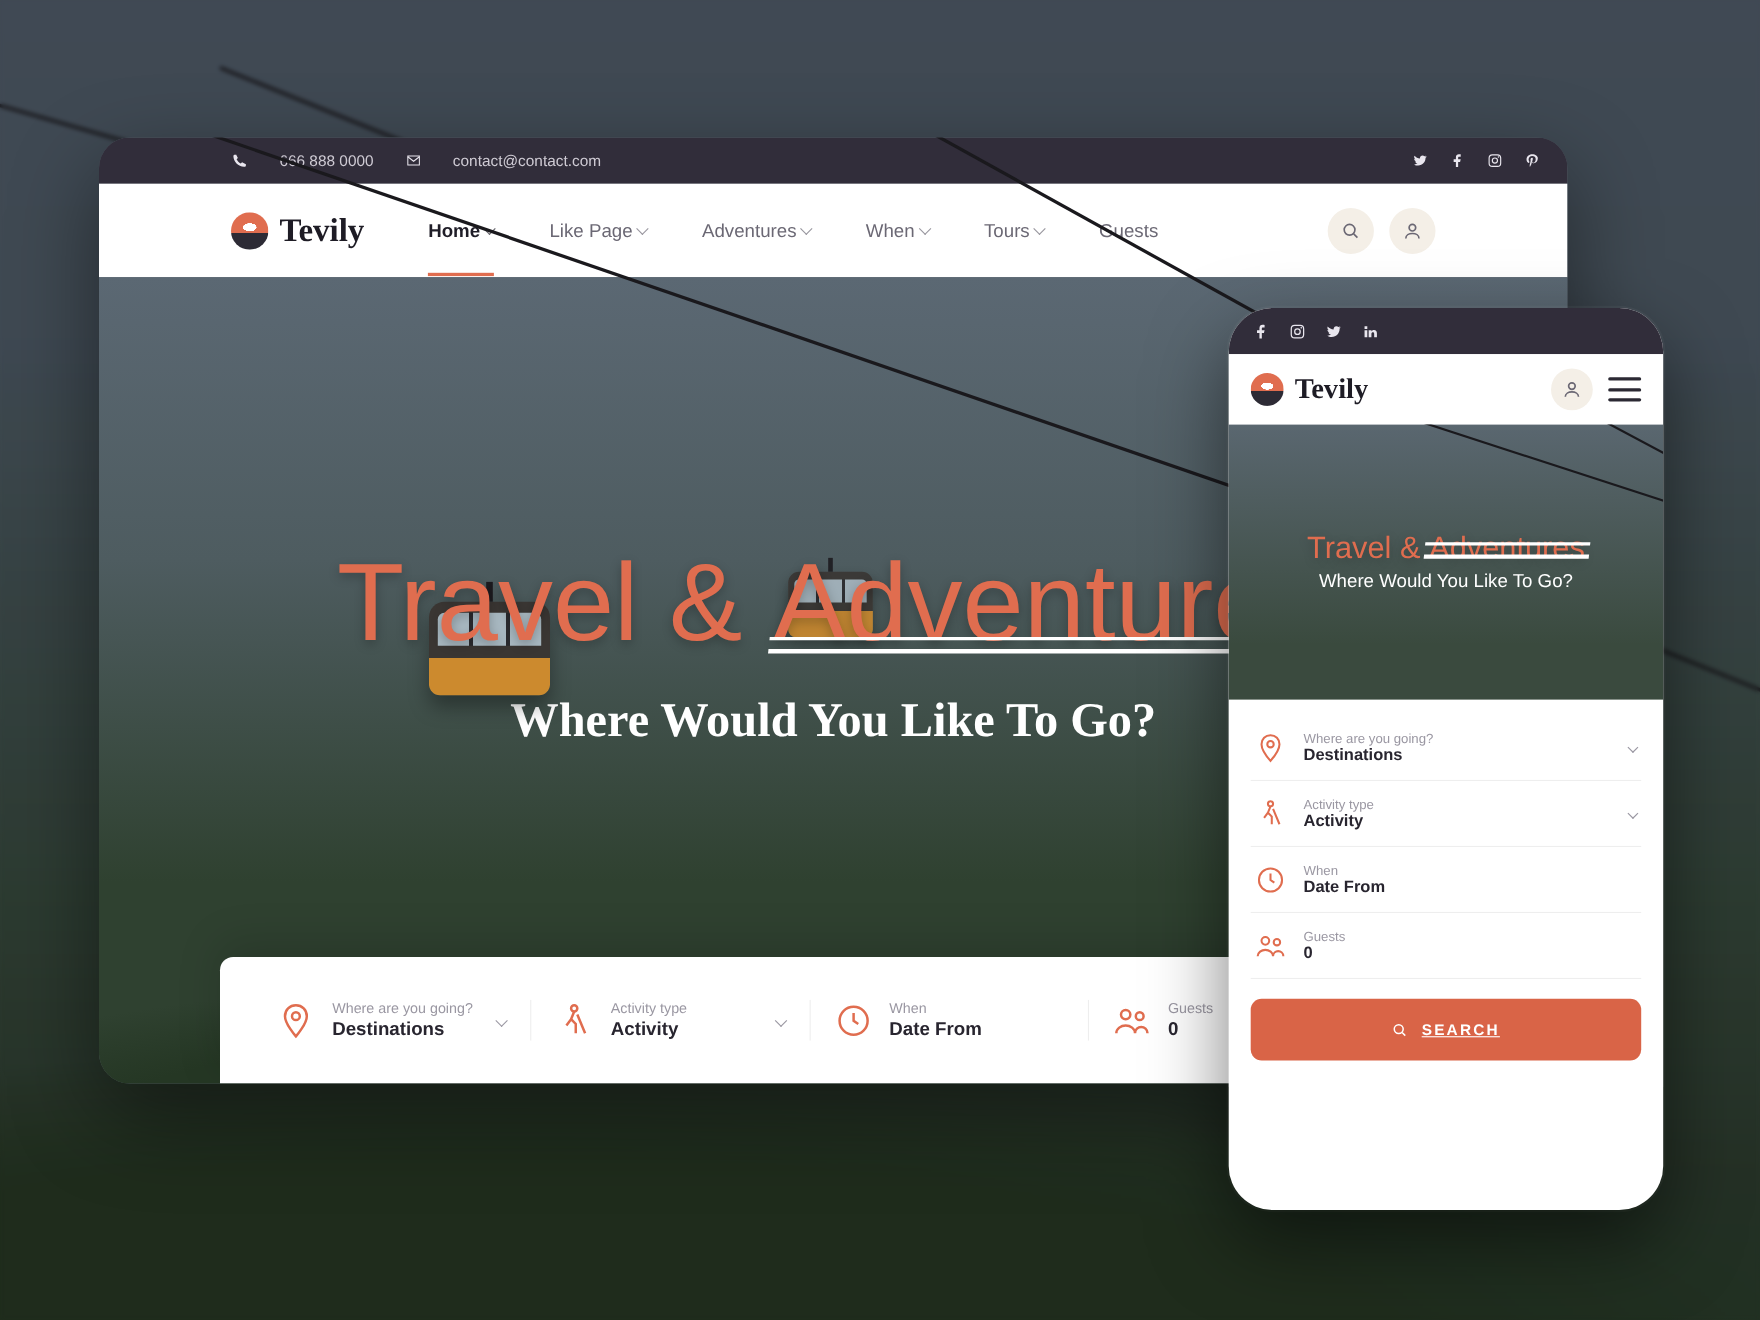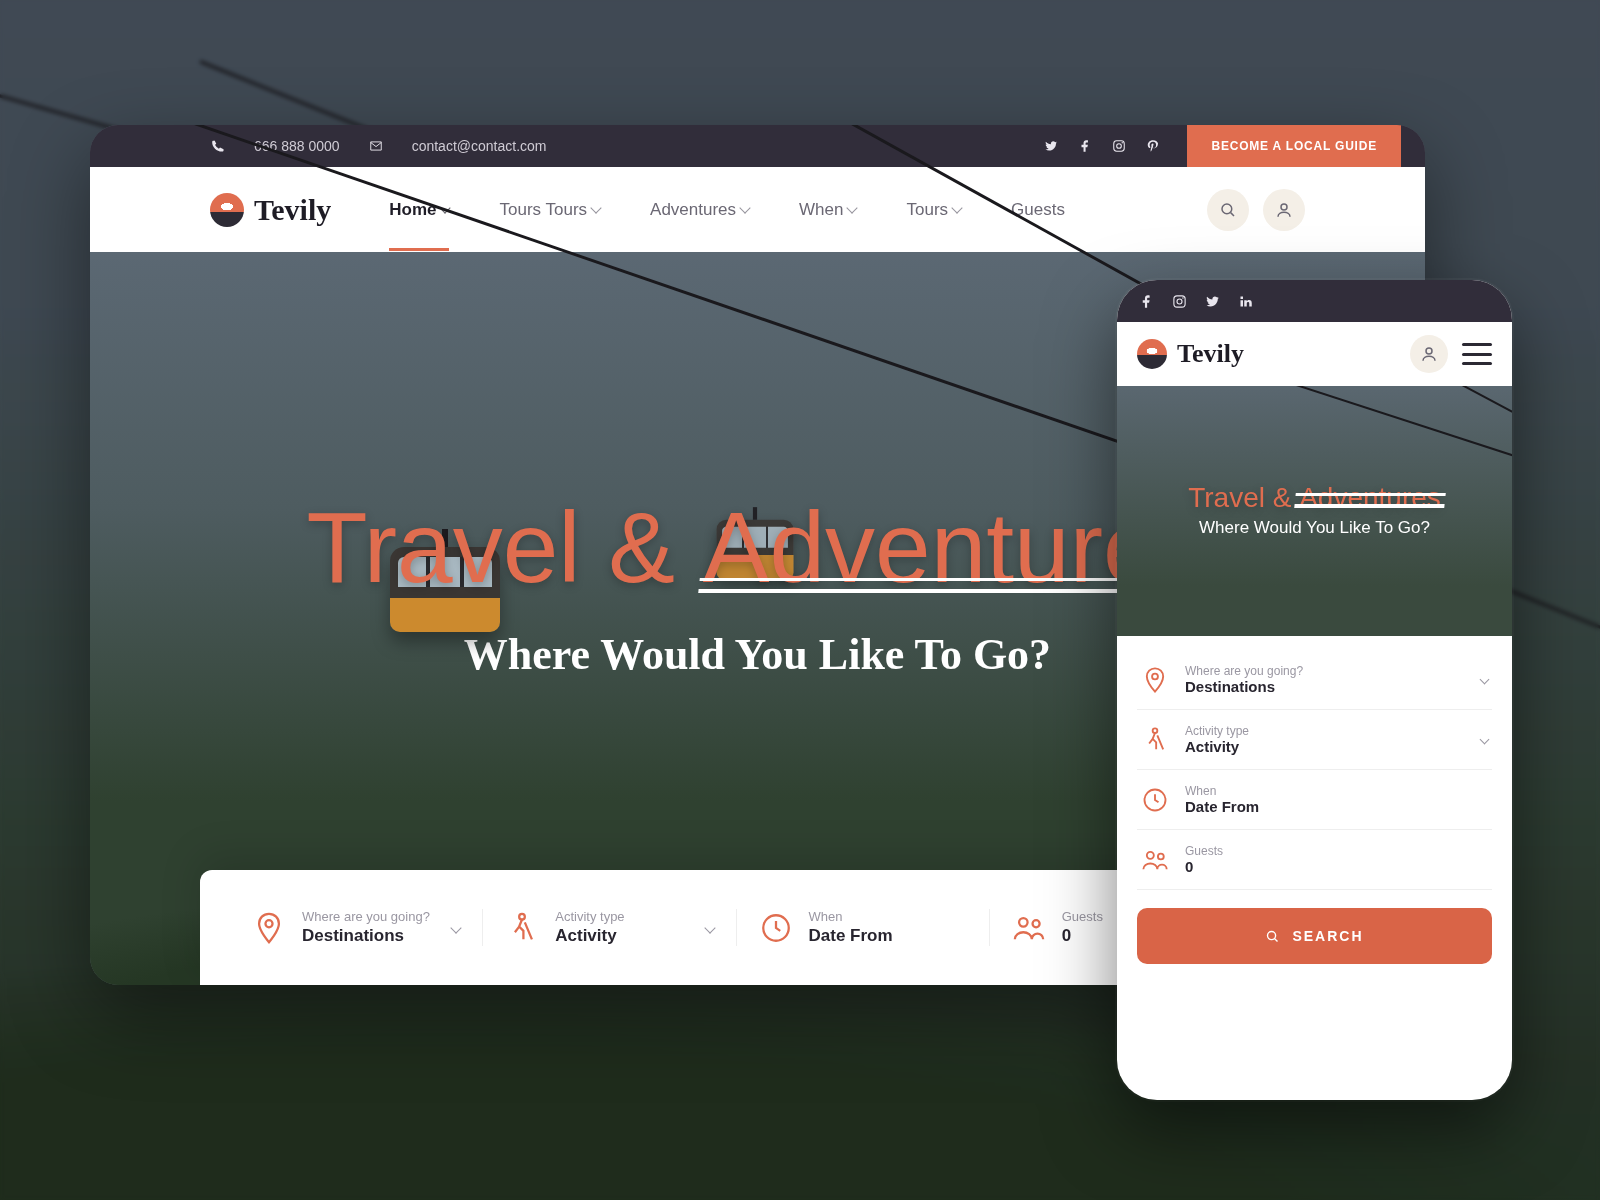--- a/index.html
+++ b/index.html
@@ -144,21 +144,21 @@
   .m-hero .subhead{font-size:17px;margin-top:6px;font-family:inherit;font-weight:500;}
   .m-hero .mcable{position:absolute;left:-40px;top:8px;width:500px;height:2px;background:#1a191d;transform:rotate(18deg);}
   .m-hero .mcable2{position:absolute;left:80px;top:-10px;width:500px;height:2px;background:#1a191d;transform:rotate(28deg);}
 
   .m-form{padding:14px 20px 24px;background:#fff;}
   .m-field{display:flex;align-items:center;gap:16px;padding:14px 4px;border-bottom:1px solid #eee;}
   .m-field:last-of-type{border-bottom:none;}
   .m-search{
     margin-top:18px;height:56px;border-radius:10px;background:var(--orange2);
     color:#fff;display:flex;align-items:center;justify-content:center;gap:12px;
-    font-size:14px;letter-spacing:2px;font-weight:600;
+    font-size:14px;letter-spacing:2px;font-weight:600;text-decoration:underline;
   }
   .m-search svg{width:15px;height:15px;stroke:#fff;fill:none;stroke-width:2.2;}
 
   .mini-caret-sm{margin-left:auto;width:7px;height:7px;border-right:1.4px solid #9a97a2;border-bottom:1.4px solid #9a97a2;transform:rotate(45deg);}
 </style>
 </head>
 <body>
 
 <svg width="0" height="0" style="position:absolute">
   <symbol id="i-phone" viewBox="0 0 24 24">
@@ -256,36 +256,35 @@
       <a class="ico">
           <svg>
             <use href="#i-instagram"></use>
           </svg>
         </a>
       <a class="ico">
           <svg>
             <use href="#i-pinterest"></use>
           </svg>
         </a>
-      <a class="cta-guide">BECOME A LOCAL GUIDE</a>
     </div>
   </div>
 
   <div class="d-nav">
     <div class="brand">
       <div class="mark"></div>
       <div class="name">Tevily</div>
     </div>
     <nav class="menu">
       <a class="active">
           <span>Home</span>
           <span class="caret"></span>
         </a>
       <a>
-          <span>Tours Tours</span>
+          <span>Like Page</span>
           <span class="caret"></span>
         </a>
       <a>
           <span>Adventures</span>
           <span class="caret"></span>
         </a>
       <a>
           <span>When</span>
           <span class="caret"></span>
         </a>

